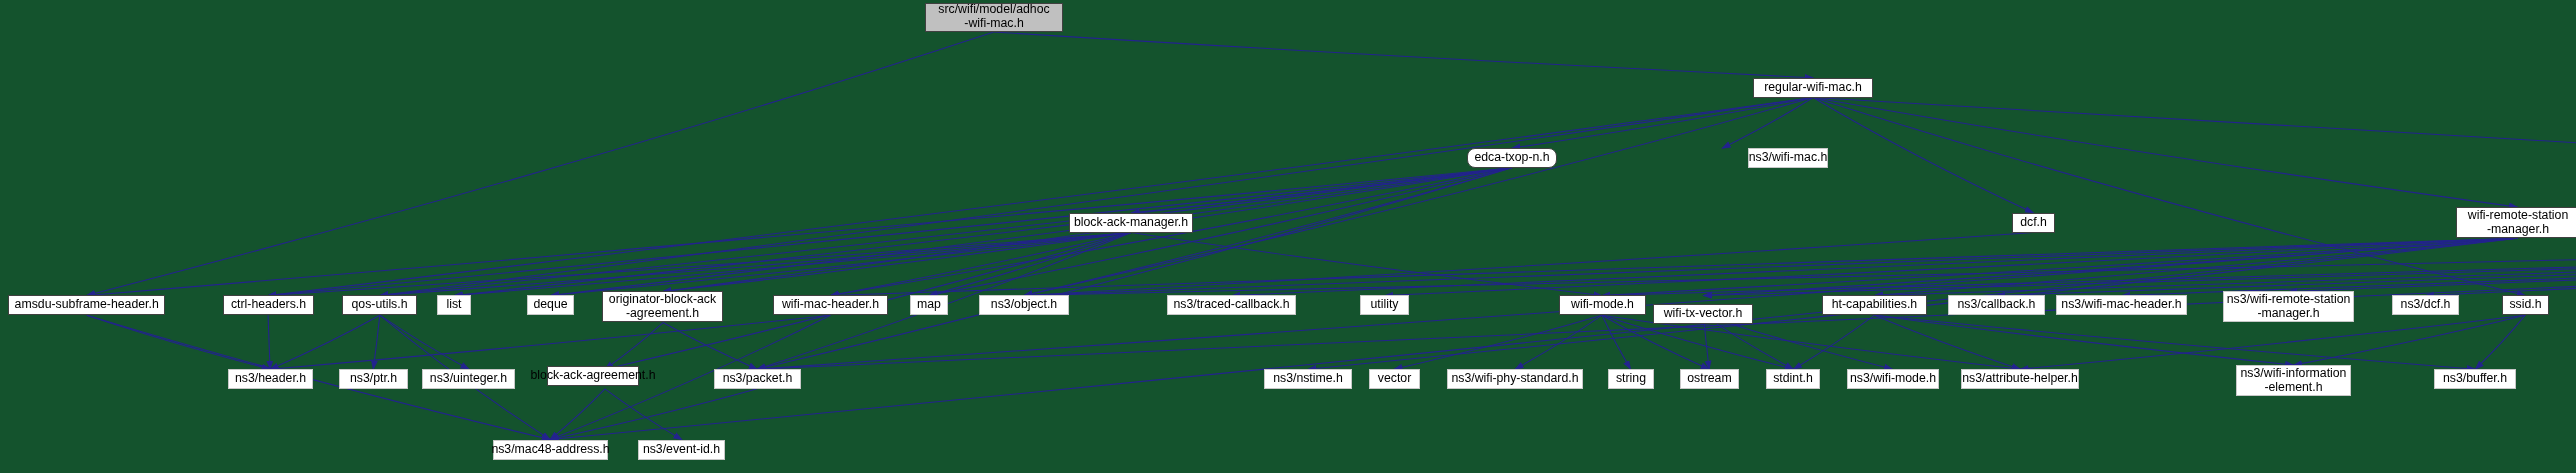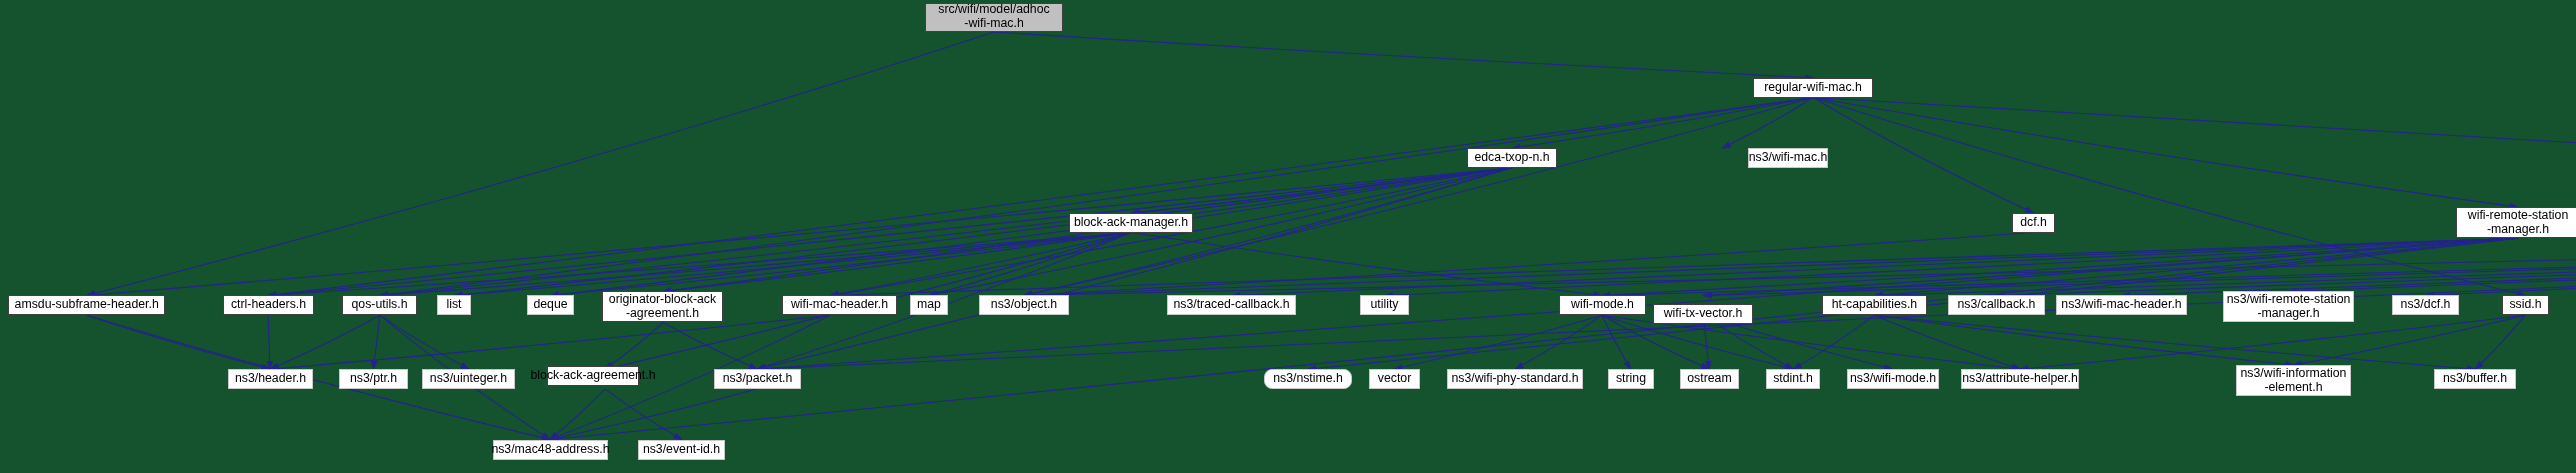--- a/index.html
+++ b/index.html
@@ -105,53 +105,53 @@
         <path d="M3085,385 Q3058.16,418 3024,451" fill="none" stroke="#23238e" stroke-width="1.3" marker-end="url(#arrow)"></path>
         <path d="M3085,385 Q2813.52,418 2468,451" fill="none" stroke="#23238e" stroke-width="1.3" marker-end="url(#arrow)"></path>
         <path d="M3085,385 Q2960.48,415.5 2802,446" fill="none" stroke="#23238e" stroke-width="1.3" marker-end="url(#arrow)"></path>
         <path d="M925,475 Q813.68,506 672,537" fill="none" stroke="#23238e" stroke-width="1.3" marker-end="url(#arrow)"></path>
       </g>
   </svg>
   <div id="nodes">
       <div class="node n-root" style="left: 925px; top: 2.5px; width: 138px; height: 29.5px;">src/wifi/model/adhoc
 -wifi-mac.h</div>
       <div class="node n-solid" style="left: 1753px; top: 78px; width: 120px; height: 19.6px;">regular-wifi-mac.h</div>
-      <div class="node n-solid" style="left: 1467px; top: 148px; width: 90px; height: 19.6px;">edca-txop-n.h</div>
+      <div class="node n-solid" style="left: 1467px; top: 148px; width: 90px; height: 19.6px; border-radius: 8px;">edca-txop-n.h</div>
       <div class="node n-light" style="left: 1748px; top: 148px; width: 80px; height: 19.6px;">ns3/wifi-mac.h</div>
       <div class="node n-solid" style="left: 1069px; top: 213px; width: 124px; height: 19.6px;">block-ack-manager.h</div>
       <div class="node n-solid" style="left: 2012px; top: 213px; width: 43px; height: 19.6px;">dcf.h</div>
       <div class="node n-solid" style="left: 2456px; top: 207px; width: 124px; height: 31px;">wifi-remote-station
 -manager.h</div>
       <div class="node n-solid" style="left: 8.2px; top: 295px; width: 157px; height: 19.6px;">amsdu-subframe-header.h</div>
       <div class="node n-solid" style="left: 223px; top: 295px; width: 91px; height: 19.6px;">ctrl-headers.h</div>
       <div class="node n-solid" style="left: 342px; top: 295px; width: 75px; height: 19.6px;">qos-utils.h</div>
       <div class="node n-light" style="left: 437px; top: 295px; width: 34px; height: 19.6px;">list</div>
       <div class="node n-light" style="left: 527px; top: 295px; width: 47px; height: 19.6px;">deque</div>
       <div class="node n-solid" style="left: 602px; top: 291px; width: 121px; height: 31px;">originator-block-ack
 -agreement.h</div>
-      <div class="node n-solid" style="left: 773px; top: 295px; width: 115px; height: 19.6px; margin-left: 9px;">wifi-mac-header.h</div>
+      <div class="node n-solid" style="left: 773px; top: 295px; width: 115px; height: 19.6px;">wifi-mac-header.h</div>
       <div class="node n-light" style="left: 910px; top: 295px; width: 38px; height: 19.6px;">map</div>
       <div class="node n-light" style="left: 979px; top: 295px; width: 90px; height: 19.6px;">ns3/object.h</div>
       <div class="node n-light" style="left: 1167px; top: 295px; width: 129px; height: 19.6px;">ns3/traced-callback.h</div>
       <div class="node n-light" style="left: 1360px; top: 295px; width: 49px; height: 19.6px;">utility</div>
       <div class="node n-solid" style="left: 1559px; top: 295px; width: 87px; height: 19.6px;">wifi-mode.h</div>
       <div class="node n-solid" style="left: 1653px; top: 295px; width: 100px; height: 19.6px; margin-top: 9px;">wifi-tx-vector.h</div>
       <div class="node n-solid" style="left: 1822px; top: 295px; width: 105px; height: 19.6px;">ht-capabilities.h</div>
       <div class="node n-light" style="left: 1948px; top: 295px; width: 97px; height: 19.6px;">ns3/callback.h</div>
       <div class="node n-light" style="left: 2056px; top: 295px; width: 131px; height: 19.6px;">ns3/wifi-mac-header.h</div>
       <div class="node n-light" style="left: 2223px; top: 291px; width: 131px; height: 31px;">ns3/wifi-remote-station
 -manager.h</div>
       <div class="node n-light" style="left: 2392px; top: 295px; width: 67px; height: 19.6px;">ns3/dcf.h</div>
       <div class="node n-solid" style="left: 2502px; top: 295px; width: 47px; height: 19.6px;">ssid.h</div>
       <div class="node n-light" style="left: 228px; top: 369px; width: 85px; height: 19.6px;">ns3/header.h</div>
       <div class="node n-light" style="left: 339px; top: 369px; width: 69px; height: 19.6px;">ns3/ptr.h</div>
       <div class="node n-light" style="left: 422px; top: 369px; width: 93px; height: 19.6px;">ns3/uinteger.h</div>
       <div class="node n-solid" style="left: 547px; top: 366px; width: 92px; height: 19.6px;">block-ack-agreement.h</div>
       <div class="node n-light" style="left: 714px; top: 369px; width: 87px; height: 19.6px;">ns3/packet.h</div>
-      <div class="node n-light" style="left: 1264px; top: 369px; width: 88px; height: 19.6px; border-radius: 8px;">ns3/nstime.h</div>
+      <div class="node n-light" style="left: 1264px; top: 369px; width: 88px; height: 19.6px;">ns3/nstime.h</div>
       <div class="node n-light" style="left: 1369px; top: 369px; width: 51px; height: 19.6px;">vector</div>
       <div class="node n-light" style="left: 1447px; top: 369px; width: 136px; height: 19.6px;">ns3/wifi-phy-standard.h</div>
       <div class="node n-light" style="left: 1608px; top: 369px; width: 46px; height: 19.6px;">string</div>
       <div class="node n-light" style="left: 1680px; top: 369px; width: 59px; height: 19.6px;">ostream</div>
       <div class="node n-light" style="left: 1766px; top: 369px; width: 54px; height: 19.6px;">stdint.h</div>
       <div class="node n-light" style="left: 1847px; top: 369px; width: 92px; height: 19.6px;">ns3/wifi-mode.h</div>
       <div class="node n-light" style="left: 1961px; top: 369px; width: 118px; height: 19.6px;">ns3/attribute-helper.h</div>
       <div class="node n-light" style="left: 2236px; top: 365px; width: 115px; height: 31px;">ns3/wifi-information
 -element.h</div>
       <div class="node n-light" style="left: 2434px; top: 369px; width: 82px; height: 19.6px;">ns3/buffer.h</div>

